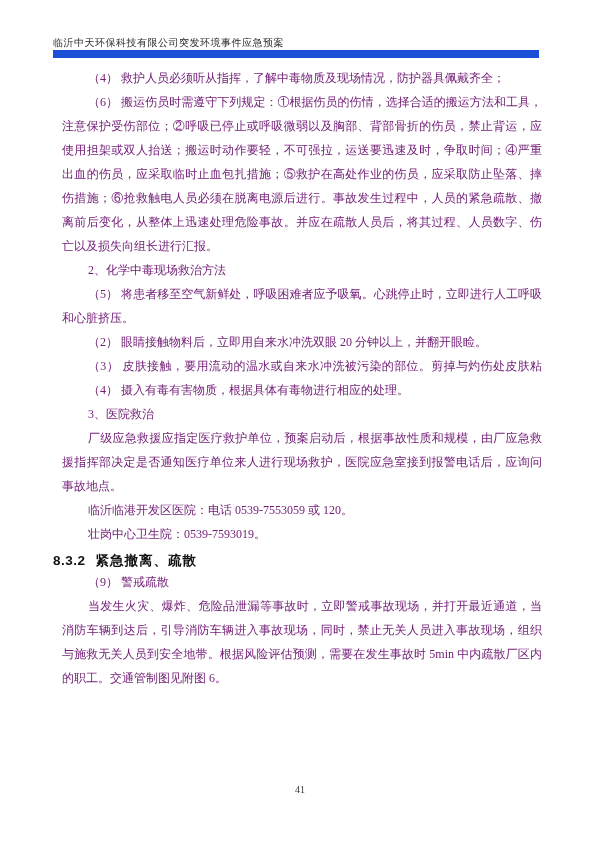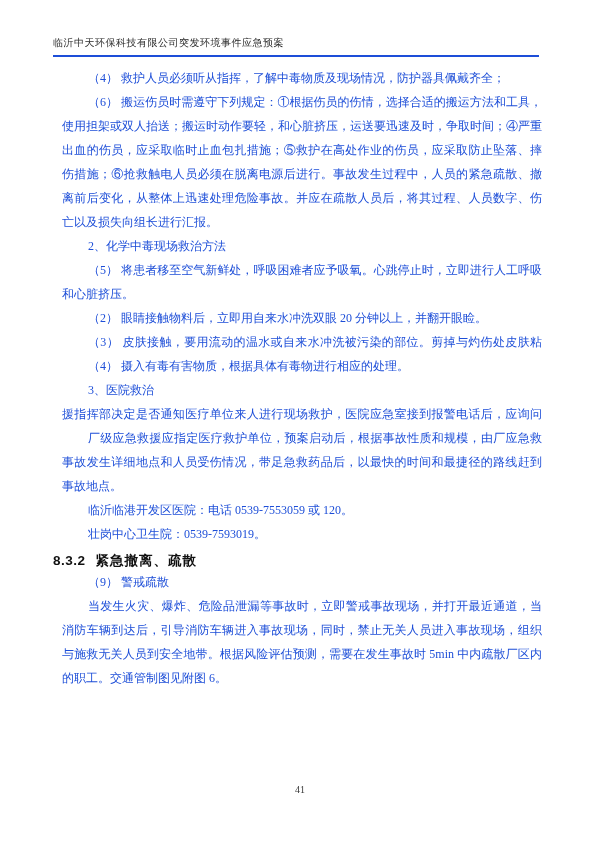--- a/index.html
+++ b/index.html
@@ -11,34 +11,33 @@
     font-family:"Liberation Serif","DejaVu Serif",serif;
     color:#262626;
   }
   .header{
     position:absolute;
     left:53px;top:36px;
     width:486px;
     font-size:10px;
     letter-spacing:.5px;
     color:#2b2b2b;
-    padding-bottom:5px;
-    border-bottom:2px solid #1d4ed8;
+    border-bottom:8px solid #1d4ed8;
   }
   .body-block{
     position:absolute;
     left:62px;top:66px;
     width:480px;
   }
   .line{
     height:24px;
     line-height:24px;
     font-size:12px;
     text-align:justify;
-    color:#1d4ed8;
+    color:#701a75;
     overflow:hidden;
   }
   .line.full{ text-align-last:justify; }
   .line.ind{ text-indent:26px; }
   .line.heading{
     position:relative;
     top:3px;
     margin-left:-9px;
     font-family:"Liberation Sans","DejaVu Sans",sans-serif;
     font-weight:bold;
@@ -62,35 +61,35 @@
 
 <div class="page">
 
   <div class="header">
     <span>临沂中天环保科技有限公司突发环境事件应急预案</span>
   </div>
 
   <div class="body-block">
     <div class="line ind">（4） 救护人员必须听从指挥，了解中毒物质及现场情况，防护器具佩戴齐全；</div>
     <div class="line ind full">（6） 搬运伤员时需遵守下列规定：①根据伤员的伤情，选择合适的搬运方法和工具，</div>
-    <div class="line full">使用担架或双人抬送；搬运时动作要轻，和心脏挤压，运送要迅速及时，争取时间；④严重</div>
+    <div class="line full">注意保护受伤部位；②呼吸已停止或呼吸微弱以及胸部、背部骨折的伤员，禁止背运，应</div>
+    <div class="line full">使用担架或双人抬送；搬运时动作要轻，不可强拉，运送要迅速及时，争取时间；④严重</div>
     <div class="line full">出血的伤员，应采取临时止血包扎措施；⑤救护在高处作业的伤员，应采取防止坠落、摔</div>
     <div class="line full">伤措施；⑥抢救触电人员必须在脱离电源后进行。事故发生过程中，人员的紧急疏散、撤</div>
     <div class="line full">离前后变化，从整体上迅速处理危险事故。并应在疏散人员后，将其过程、人员数字、伤</div>
     <div class="line">亡以及损失向组长进行汇报。</div>
     <div class="line ind">2、化学中毒现场救治方法</div>
     <div class="line ind full">（5） 将患者移至空气新鲜处，呼吸困难者应予吸氧。心跳停止时，立即进行人工呼吸</div>
     <div class="line">和心脏挤压。</div>
     <div class="line ind">（2） 眼睛接触物料后，立即用自来水冲洗双眼 20 分钟以上，并翻开眼睑。</div>
     <div class="line ind full">（3） 皮肤接触，要用流动的温水或自来水冲洗被污染的部位。剪掉与灼伤处皮肤粘 在</div>
     <div class="line ind">（4） 摄入有毒有害物质，根据具体有毒物进行相应的处理。</div>
     <div class="line ind">3、医院救治</div>
+    <div class="line ind full">厂级应急救援应指定医疗救护单位，预案启动后，根据事故性质和规模，由厂应急救</div>
     <div class="line full">援指挥部决定是否通知医疗单位来人进行现场救护，医院应急室接到报警电话后，应询问</div>
-    <div class="line ind full">厂级应急救援应指定医疗救护单位，预案启动后，根据事故性质和规模，由厂应急救</div>
-    <div class="line full">事故发生详细地点和人员受伤情况，带足急救药品后，以最快的时间和最捷径的路线赶到</div>
     <div class="line">事故地点。</div>
     <div class="line ind">临沂临港开发区医院：电话 0539-7553059 或 120。</div>
     <div class="line ind">壮岗中心卫生院：0539-7593019。</div>
 
     <div class="line heading">
       <span class="hnum">8.3.2</span><span class="hlabel">紧急撤离、疏散</span>
     </div>
 
     <div class="line ind">（9） 警戒疏散</div>
     <div class="line ind full">当发生火灾、爆炸、危险品泄漏等事故时，立即警戒事故现场，并打开最近通道，当</div>

